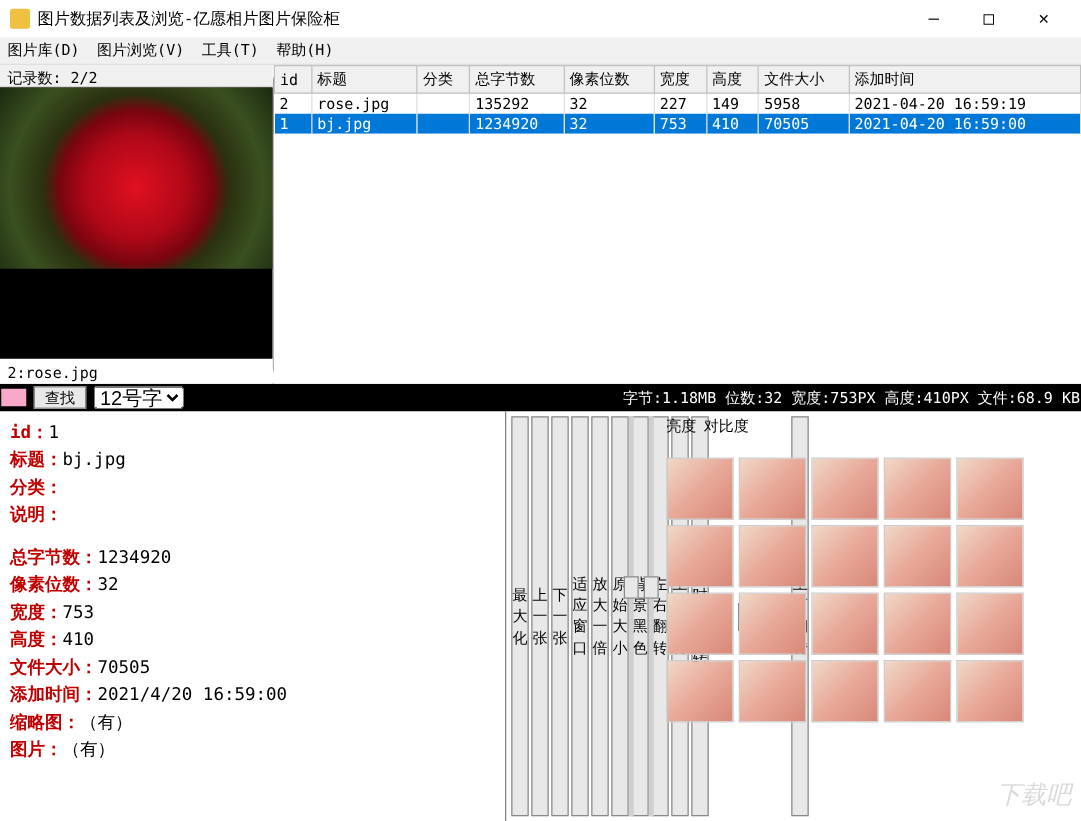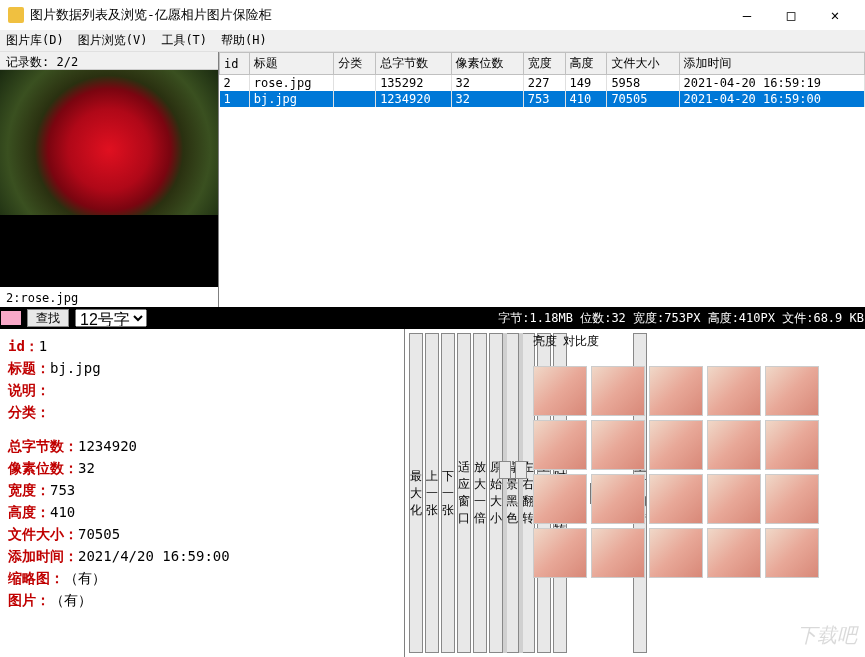--- a/index.html
+++ b/index.html
@@ -9,21 +9,21 @@
 .titlebar .title { flex: 1; font-size: 13px; }
 .titlebar .ctrl { width: 44px; height: 28px; text-align: center; line-height: 28px; font-size: 14px; }
 .menubar { height: 22px; background: #f0f0f0; display: flex; align-items: center; padding: 0 6px; gap: 14px; border-bottom: 1px solid #e0e0e0; }
 .menubar span { font-size: 12px; }
 .toprow { display: flex; height: 255px; }
 .preview-col { width: 218px; display: flex; flex-direction: column; }
 .record-count { background: #f0f0f0; padding: 2px 6px; border-bottom: 1px solid #ccc; height: 18px; }
 .preview-img { flex: 1; background: #000; position: relative; }
 .rose { position: absolute; left: 0; top: 0; width: 100%; height: 145px; background: radial-gradient(circle at 50% 55%, #e01020 0%, #b00818 30%, #7a0510 45%, #2a3010 55%, #3a5020 75%, #1a2a10 100%); }
 .preview-label { background: #fff; padding: 4px 6px; height: 20px; }
-.table-col { flex: 1; display: flex; flex-direction: column; border-left: 1px solid #808080; }
+.table-col { flex: 1; display: flex; flex-direction: column; border-left: 1px solid #808080; border-radius: 15px; }
 table { border-collapse: collapse; width: 100%; font-family: monospace; font-size: 12px; }
 th { background: #f0f0f0; border: 1px solid #c0c0c0; padding: 2px 4px; text-align: left; font-weight: normal; height: 18px; }
 td { border-right: 1px solid #e0e0e0; padding: 1px 4px; height: 16px; }
 tr.selected td { background: #0078d7; color: #fff; }
 .table-body { flex: 1; background: #fff; overflow: auto; }
 .findrow { height: 22px; background: #000; color: #fff; display: flex; align-items: center; padding: 0 1px; gap: 6px; }
 .findrow .pink { width: 20px; height: 14px; background: #f8a8c8; }
 .findrow button { font-size: 12px; padding: 0 8px; height: 18px; background: #e8e8e8; border: 1px solid #888; }
 .findrow select { font-size: 16px; height: 18px; }
 .findrow .info { margin-left: auto; font-size: 12px; color: #fff; }
@@ -119,22 +119,22 @@
   <div class="pink"></div>
   <button>查找</button>
   <select><option>12号字</option></select>
   <span class="info">字节:1.18MB 位数:32 宽度:753PX 高度:410PX 文件:68.9 KB</span>
 </div>
 
 <div class="bottom">
   <div class="detail-col">
     <div><span class="lbl">id：</span><span class="val">1</span></div>
     <div><span class="lbl">标题：</span><span class="val">bj.jpg</span></div>
+    <div><span class="lbl">分类：</span><span class="val"></span></div>
     <div><span class="lbl">说明：</span><span class="val"></span></div>
-    <div><span class="lbl">分类：</span><span class="val"></span></div>
     <div style="height:12px"></div>
     <div><span class="lbl">总字节数：</span><span class="val">1234920</span></div>
     <div><span class="lbl">像素位数：</span><span class="val">32</span></div>
     <div><span class="lbl">宽度：</span><span class="val">753</span></div>
     <div><span class="lbl">高度：</span><span class="val">410</span></div>
     <div><span class="lbl">文件大小：</span><span class="val">70505</span></div>
     <div><span class="lbl">添加时间：</span><span class="val">2021/4/20 16:59:00</span></div>
     <div><span class="lbl">缩略图：</span><span class="val">（有）</span></div>
     <div><span class="lbl">图片：</span><span class="val">（有）</span></div>
   </div>

